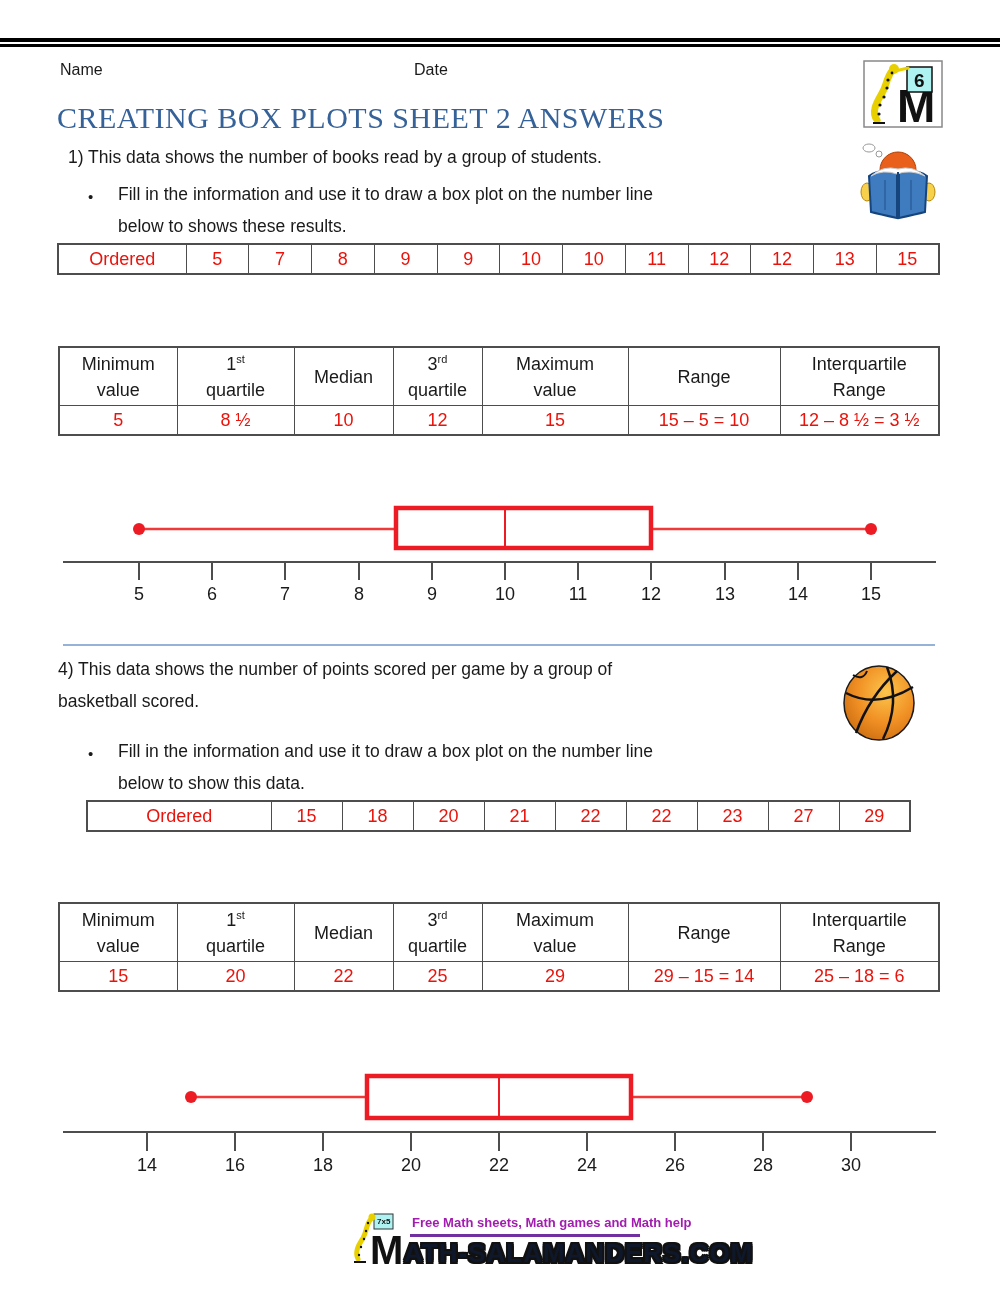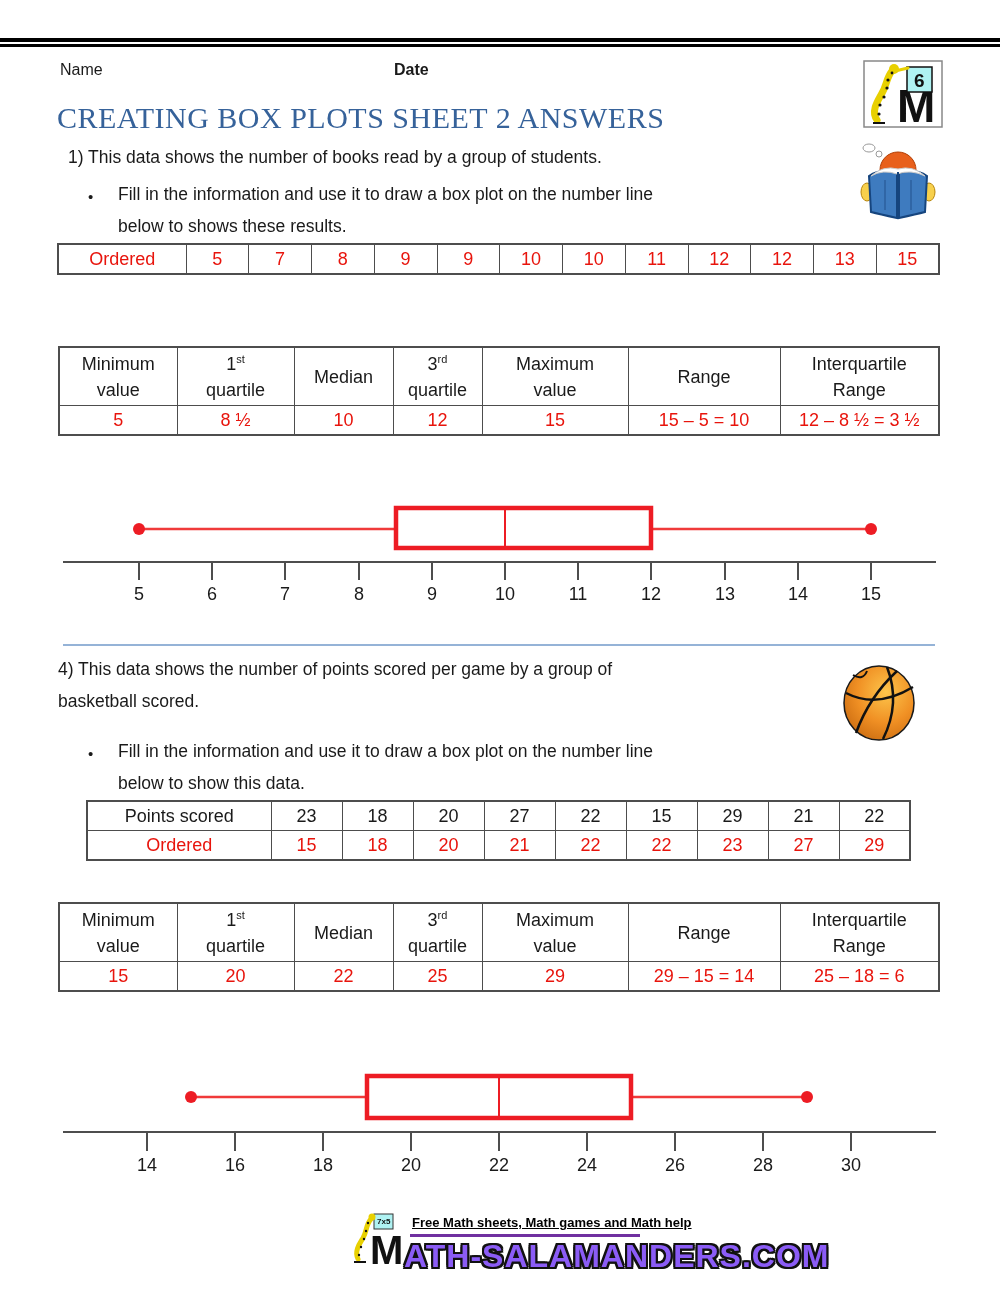--- a/index.html
+++ b/index.html
@@ -14,34 +14,34 @@
   .bullet{font-size:15px;}
   table{border-collapse:collapse;position:absolute;table-layout:fixed;background:#fff;}
   .grid{border:2px solid #4d4d4d;}
   .grid td{border:1px solid #4d4d4d;text-align:center;font-size:18px;padding:0;overflow:hidden;}
   .data-row td{height:28px;}
   .red{color:#E8140C;}
   .hdr td{height:57px;line-height:26px;vertical-align:middle;}
   .vals td{height:28px;}
   sup{font-size:11px;line-height:0;}
   .divider{background:#95B3D7;height:2px;}
-  .tagline{font-size:13px;font-weight:bold;color:#000000;text-decoration:underline;}
+  .tagline{font-size:13px;font-weight:bold;color:#a21caf;}
   .purple-line{background:#7030A0;height:3px;}
-  .site-text{font-size:32px;font-weight:bold;letter-spacing:1px;color:#8b5cf6;white-space:nowrap;
+  .site-text{font-size:26px;font-weight:bold;letter-spacing:1px;color:#0f172a;white-space:nowrap;
      text-shadow:-2px -2px 0 #111,2px -2px 0 #111,-2px 2px 0 #111,2px 2px 0 #111,
                  -2px 0 0 #111,2px 0 0 #111,0 -2px 0 #111,0 2px 0 #111;}
   svg{display:block;}
 </style>
 </head>
 <body>
 
 <div class="abs topbar"></div>
 
 <span class="abs meta" style="left:60px;top:61px;">Name</span>
-<span class="abs meta" style="left:394px;top:61px;font-weight:bold;">Date</span>
+<span class="abs meta" style="left:414px;top:61px;">Date</span>
 
 <svg class="abs" style="left:863px;top:60px;" width="80" height="68" viewBox="0 0 80 68">
   <rect x="1" y="1" width="78" height="66" fill="#ffffff" stroke="#888" stroke-width="1.5"></rect>
   <text x="34" y="62" font-size="46" font-weight="bold" fill="#111" font-family="Liberation Sans, sans-serif">M</text>
   <rect x="44" y="7" width="25" height="25" fill="#AFF2F2" stroke="#111" stroke-width="1.5"></rect>
   <text x="51" y="27" font-size="19" font-weight="bold" fill="#111" font-family="Liberation Sans, sans-serif">6</text>
   <path d="M14,60 C8,52 14,42 18,35 C24,26 23,18 29,11" fill="none" stroke="#E8D000" stroke-width="7" stroke-linecap="round"></path>
   <circle cx="31" cy="9" r="5" fill="#E8D000"></circle>
   <line x1="32" y1="11" x2="45" y2="8" stroke="#E8D000" stroke-width="3" stroke-linecap="round"></line>
   <circle cx="16" cy="54" r="1.6" fill="#111"></circle>
@@ -206,32 +206,20 @@
   <path d="M56,8 Q28,34 15,70" fill="none" stroke="#111" stroke-width="2.5"></path>
   <path d="M12,12 Q22,18 26,8" fill="none" stroke="#111" stroke-width="2"></path>
 </svg>
 
 <table class="grid" style="left:86px;top:800px;width:823px;">
   <colgroup>
       <col style="width:184px;">
       <col span="9" style="width:71px;">
     </colgroup>
   <tbody>
-      <tr class="data-row">
-    <td>Points scored</td>
-    <td>23</td>
-        <td>18</td>
-    <td>20</td>
-        <td>27</td>
-    <td>22</td>
-        <td>15</td>
-    <td>29</td>
-        <td>21</td>
-    <td>22</td>
-  </tr>
   <tr class="data-row red">
     <td>Ordered</td>
     <td>15</td>
         <td>18</td>
     <td>20</td>
         <td>21</td>
     <td>22</td>
         <td>22</td>
     <td>23</td>
         <td>27</td>

